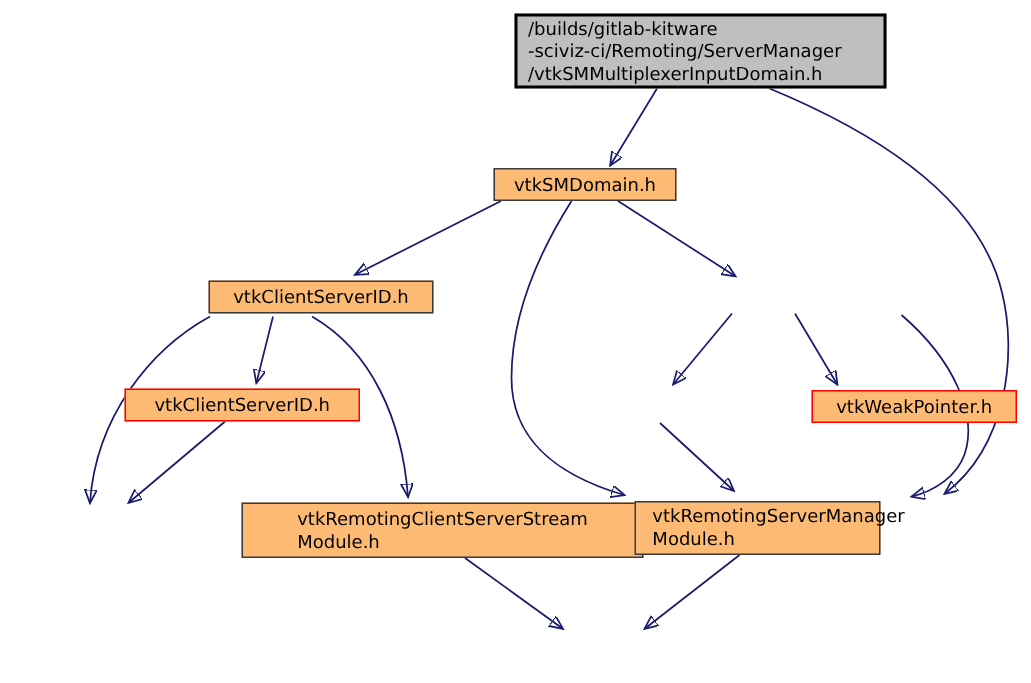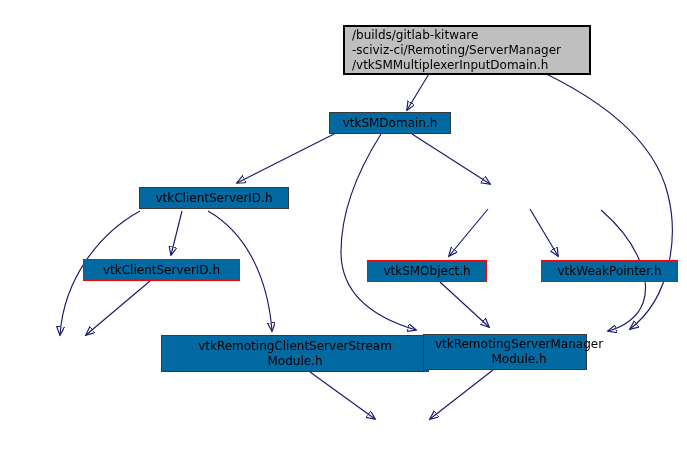--- a/index.html
+++ b/index.html
@@ -13,29 +13,28 @@
   }
   .edges {
     position: absolute;
     left: 0; top: 0;
     width: 687px; height: 455px;
   }
   .edges path { fill: none; stroke: #191970; stroke-width: 1.15px; }
   .node {
     position: absolute;
     box-sizing: border-box;
-    background: #0369a1;
+    background: #fdba74;
     border: 1px solid #3a3a3a;
     color: #000000;
     font-size: 12px;
     line-height: 1.25;
     display: flex;
     align-items: center;
     justify-content: center;
-    text-align: center;
     white-space: pre-line;
     cursor: pointer;
   }
   .node.truncated { border-color: #ff0000; }
   .node.main {
     background: #bfbfbf;
     border: 2px solid #000000;
     text-align: left;
     justify-content: flex-start;
     padding-left: 7px;
@@ -63,32 +62,31 @@
     <path d="M 208,211 C 248,234 268,280 272,331" marker-end="url(#arrow)"></path>
     <path d="M 150,281 L 86,335" marker-end="url(#arrow)"></path>
     <path d="M 488,209 L 449,256" marker-end="url(#arrow)"></path>
     <path d="M 530,209 L 558,256" marker-end="url(#arrow)"></path>
     <path d="M 601,210 C 636,240 652,277 643,303 C 638,317 624,327 608,331" marker-end="url(#arrow)"></path>
     <path d="M 440,282 L 489,327" marker-end="url(#arrow)"></path>
     <path d="M 310,372 L 375,419" marker-end="url(#arrow)"></path>
     <path d="M 493,370 L 430,419" marker-end="url(#arrow)"></path>
   </svg>
 
-  <div class="node main" style="left:343px; top:9px; width:248px; height:50px;margin-top:16px;">/builds/gitlab-kitware
+  <div class="node main" style="left:343px; top:9px; width:248px; height:50px;">/builds/gitlab-kitware
 -sciviz-ci/Remoting/ServerManager
 /vtkSMMultiplexerInputDomain.h</div>
 
   <div class="node" style="left:329px; top:112px; width:122px; height:22px;">vtkSMDomain.h</div>
 
   <div class="node" style="left:96px; top:187px; width:150px; height:22px;margin-left:43px;">vtkClientServerID.h</div>
 
 
   <div class="node truncated" style="left:83px; top:259px; width:157px; height:22px;">vtkClientServerID.h</div>
 
-  <div class="node truncated" style="left:367px; top:260px; width:120px; height:22px;">vtkSMObject.h</div>
 
   <div class="node truncated" style="left:508px; top:260px; width:137px; height:22px;margin-left:33px;">vtkWeakPointer.h</div>
 
 
   <div class="node" style="left:161px; top:335px; width:268px; height:37px;">vtkRemotingClientServerStream
 Module.h</div>
 
   <div class="node" style="left:423px; top:334px; width:164px; height:36px;padding-left:28px;">vtkRemotingServerManager
 Module.h</div>
 

